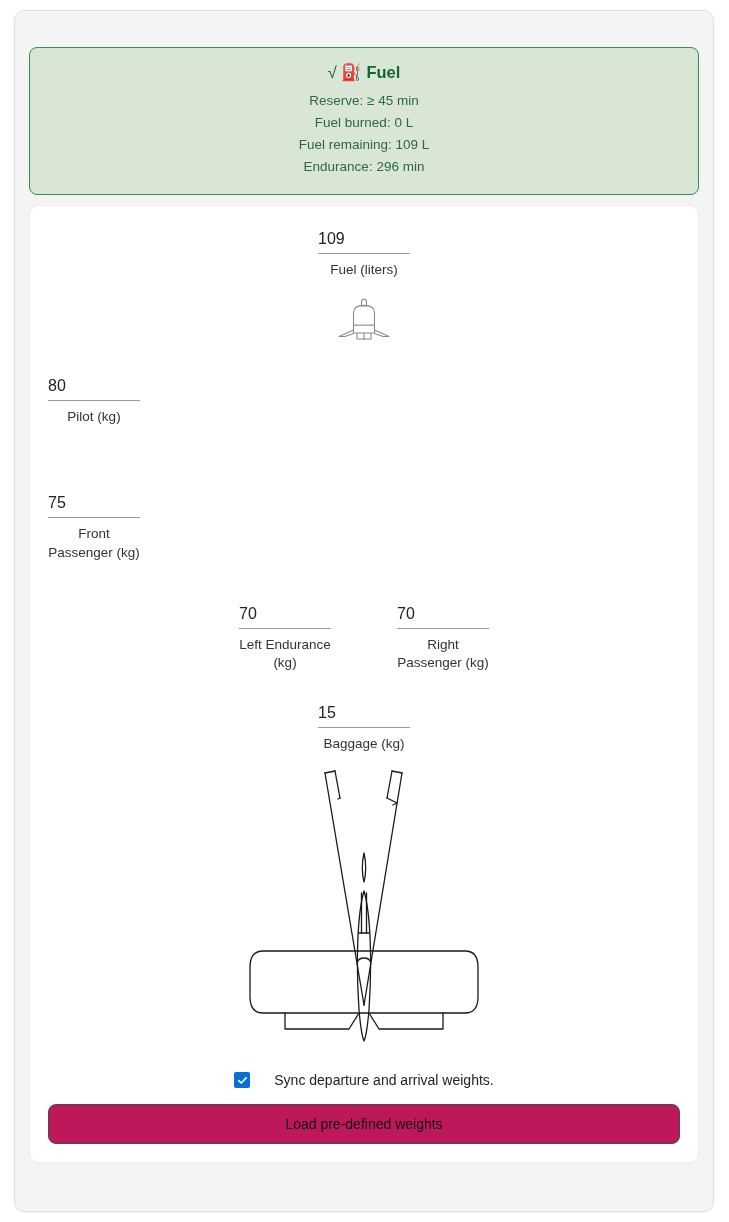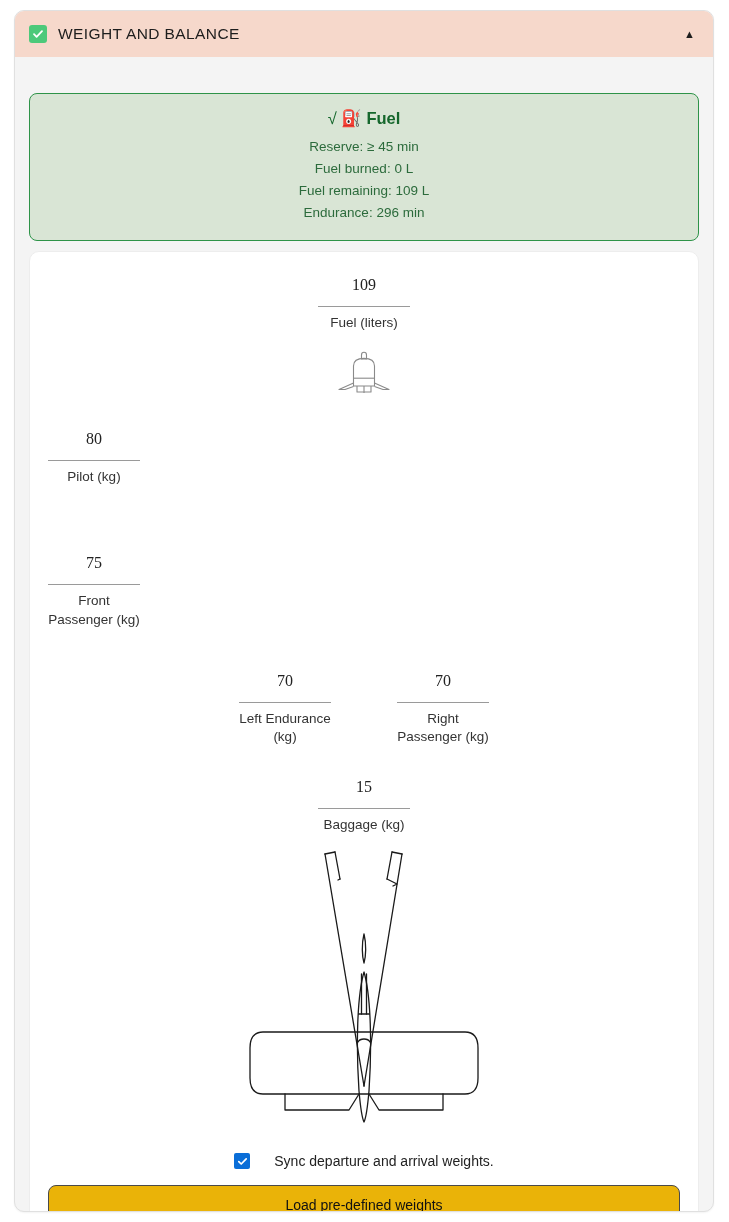--- a/index.html
+++ b/index.html
@@ -154,25 +154,24 @@
 
   
   .field {
     text-align: center;
   }
   .field-value {
     width: 100%;
     border: none;
     border-bottom: 1px solid #9a9a9a;
     background: transparent;
-    text-align: center;
     font-size: 16px;
-    font-family: Liberation Serif, serif;
+    font-family: Liberation Sans, sans-serif;
     color: #222;
-    padding: 2px 0 12px;
+    padding: 2px 0 5px;
     outline: none;
     box-sizing: border-box;
   }
   .field-caption {
     margin-top: 7px;
     font-size: 13.5px;
     color: #333;
     line-height: 1.35;
   }
 
@@ -230,44 +229,34 @@
     color: #222;
     cursor: pointer;
   }
 
   
   .load-btn {
     display: block;
     width: 100%;
     margin-top: 16px;
     height: 40px;
-    background: #eab308;
+    background: #be185d;
     border: 1px solid #4a4a4a;
     border-radius: 8px;
     font-size: 14px;
     font-family: "Liberation Sans", sans-serif;
     color: #111;
     cursor: pointer;
   }
 </style>
 </head>
 <body>
 
 <div class="panel">
 
-  <div class="panel-header">
-    <span class="hdr-check">
-      <svg width="12" height="12" viewBox="0 0 12 12" aria-hidden="true">
-        <path d="M2 6.2 L4.6 8.8 L10 3.2" fill="none" stroke="#ffffff" stroke-width="1.8" stroke-linecap="round" stroke-linejoin="round"></path>
-      </svg>
-    </span>
-    <span class="hdr-title">WEIGHT AND BALANCE</span>
-    <span class="hdr-spacer"></span>
-    <span class="hdr-caret">▲</span>
-  </div>
 
   <div class="panel-body">
 
     <div class="status-row">
 
 
       <div class="status-card">
         <div class="status-title">
           <span class="tick">√</span>
           <span class="pump">⛽</span>

